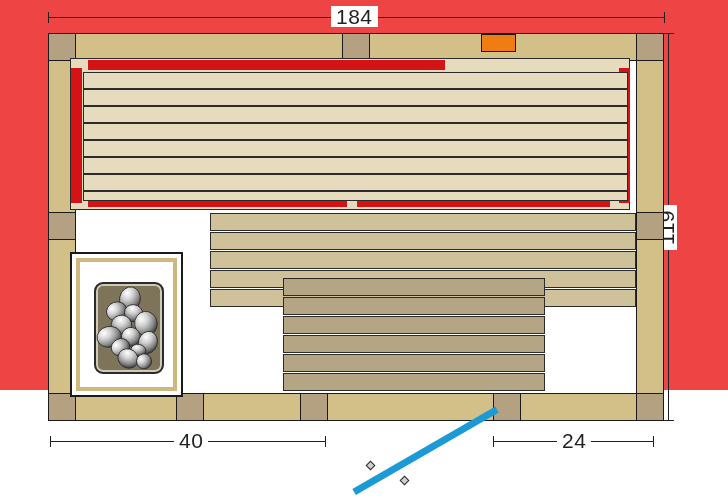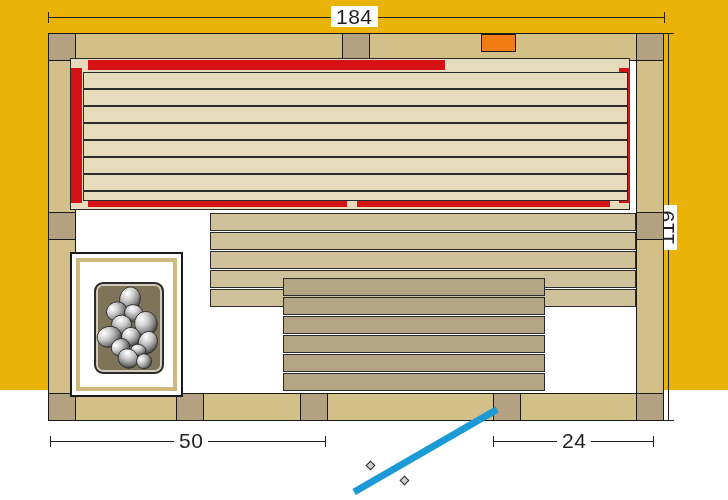--- a/index.html
+++ b/index.html
@@ -1,18 +1,18 @@
 <!DOCTYPE html>
 <html><head>
 <meta charset="utf-8">
 <style>
   html,body{margin:0;padding:0;background:#ffffff;}
   body{width:728px;height:500px;overflow:hidden;
        font-family:"Liberation Sans","DejaVu Sans",sans-serif;}
-  #stage{position:relative;width:728px;height:390px;background:#eab308;}
+  #stage{position:relative;width:728px;height:390px;background:#ef4444;}
 
   
   .dimline{position:absolute;background:#231f20;}
   .dimtick{position:absolute;background:#231f20;}
   .dimlabel{position:absolute;color:#231f20;font-size:21px;line-height:21px;
             letter-spacing:.5px;background:#fff;padding:0 5px;white-space:nowrap;}
   .dimlabel.vert{transform:rotate(-90deg);transform-origin:50% 50%;}
 
   
   .wall{position:absolute;background:#d3bf88;border:1.4px solid #1a1a1a;
@@ -65,21 +65,21 @@
     <div class="dimline" style="left:668px;top:33px;width:1.4px;height:388px;"></div>
     <div class="dimtick" style="left:663px;top:33px;width:11px;height:1.4px;"></div>
     <div class="dimtick" style="left:663px;top:419.6px;width:11px;height:1.4px;"></div>
     <div class="dimlabel vert" style="left:644px;top:217px;">119</div>
   </div>
 
   <div>
     <div class="dimline" style="left:50px;top:441px;width:276px;height:1.4px;"></div>
     <div class="dimtick" style="left:50px;top:436px;width:1.4px;height:11px;"></div>
     <div class="dimtick" style="left:324.6px;top:436px;width:1.4px;height:11px;"></div>
-    <div class="dimlabel" style="left:174px;top:430px;">50</div>
+    <div class="dimlabel" style="left:174px;top:430px;">40</div>
   </div>
 
   <div>
     <div class="dimline" style="left:493px;top:441px;width:161px;height:1.4px;"></div>
     <div class="dimtick" style="left:493px;top:436px;width:1.4px;height:11px;"></div>
     <div class="dimtick" style="left:652.6px;top:436px;width:1.4px;height:11px;"></div>
     <div class="dimlabel" style="left:557px;top:430px;">24</div>
   </div>
 
   <div class="floorfill" style="left:48px;top:33px;width:616px;height:388px;"></div>

